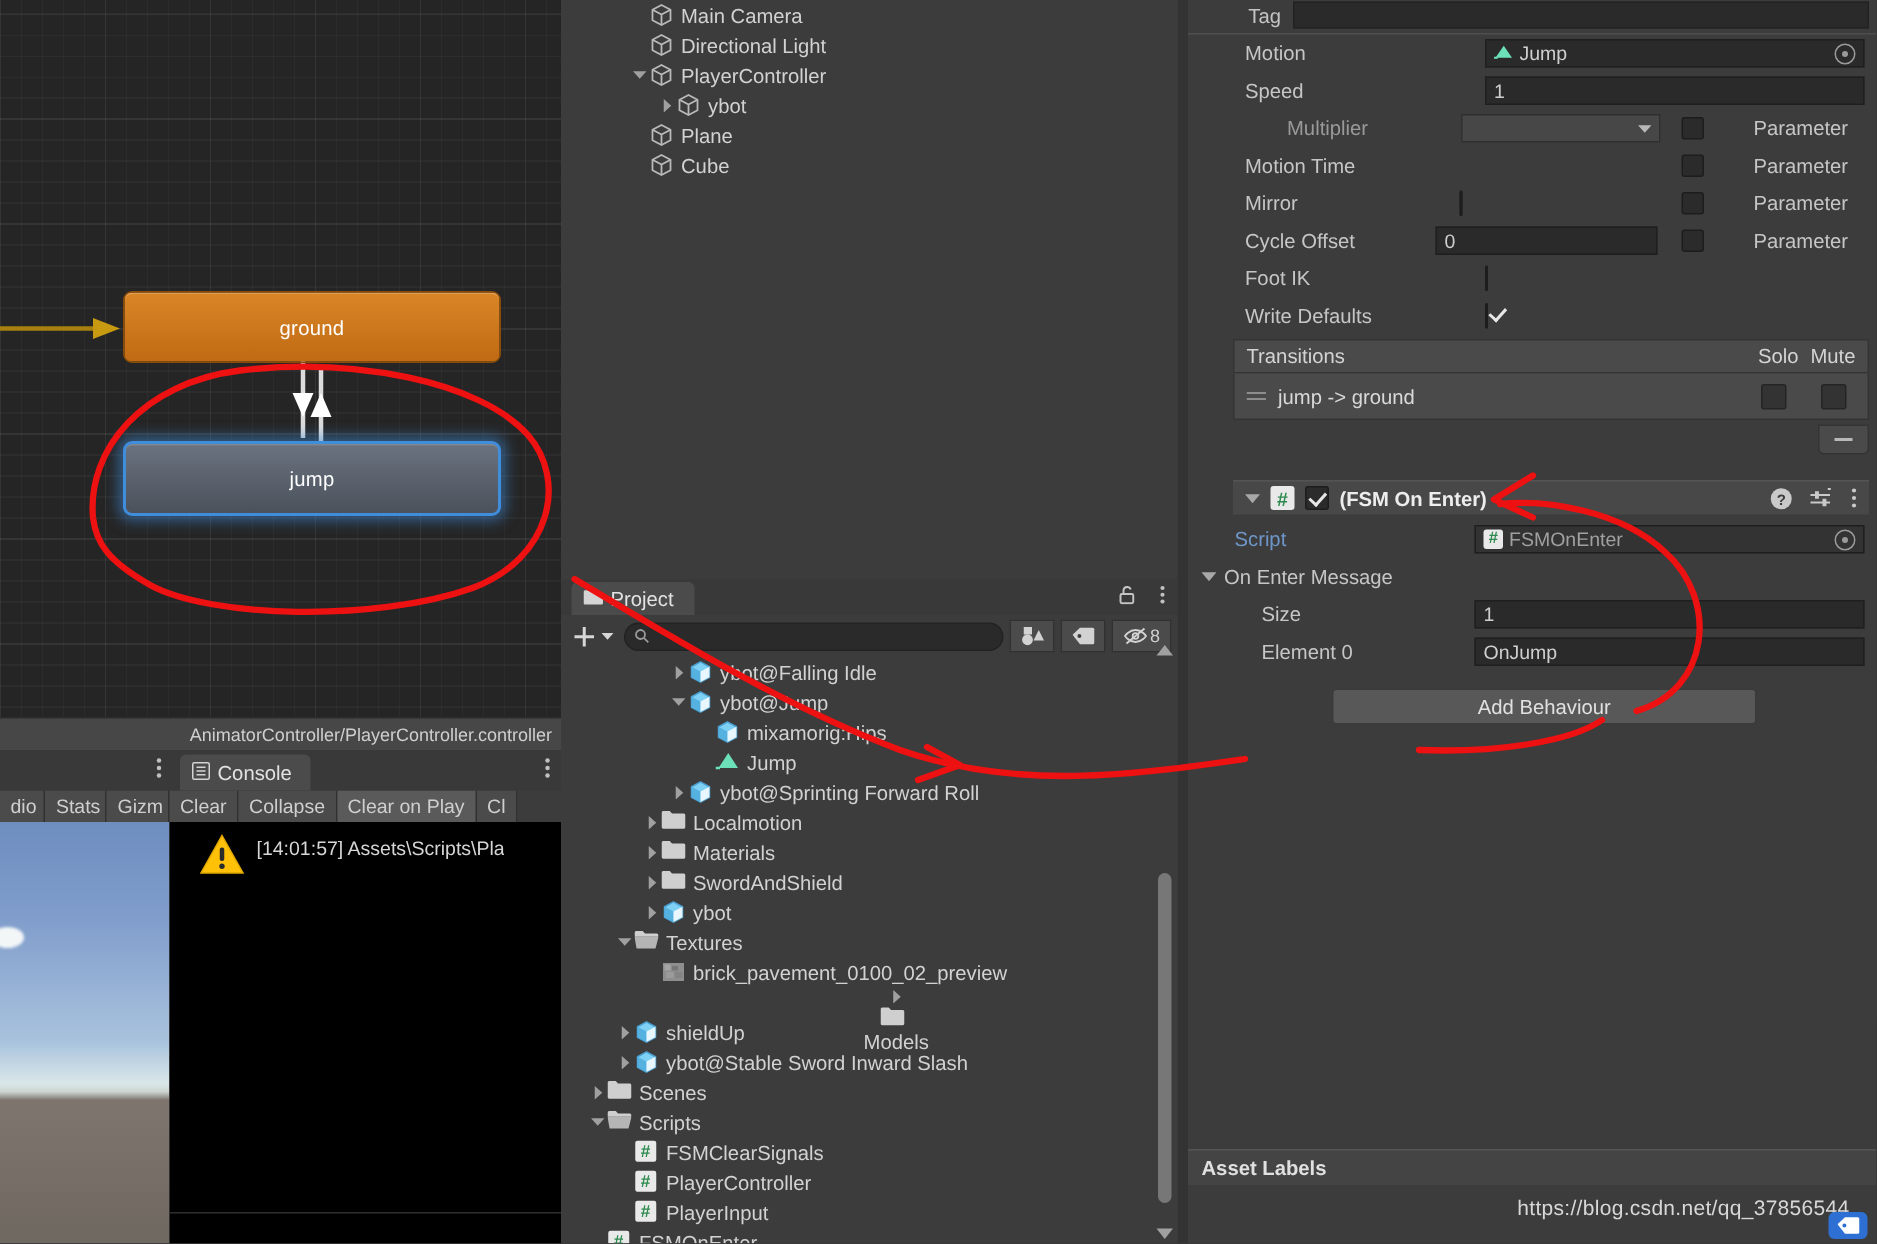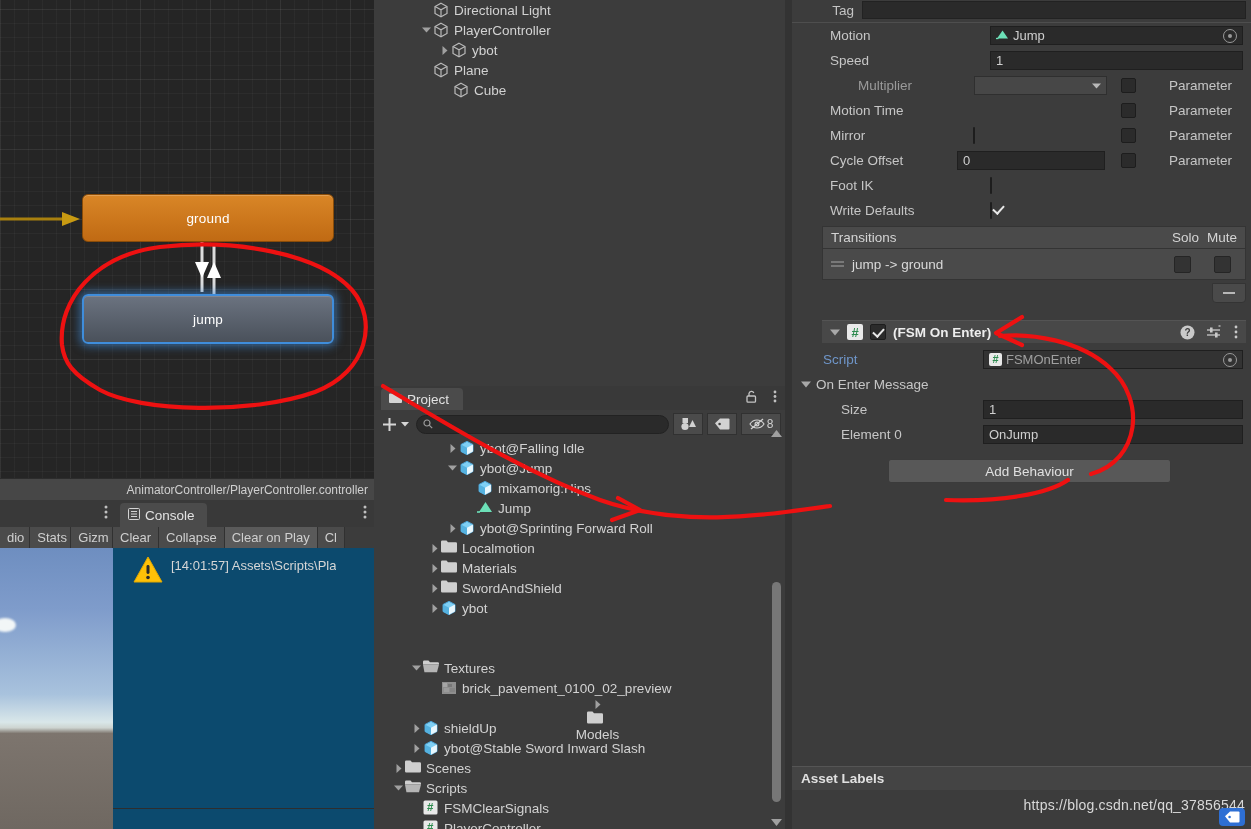--- a/index.html
+++ b/index.html
@@ -83,21 +83,21 @@
     display:flex; align-items:center; gap:5px; font-size:13.5px; color:#e2e2e2;
   }
   #con-kebab{ position:absolute; right:7px; top:5px; }
   #con-toolbar{ height:21px; display:flex; background:#3c3c3c; }
   .con-btn{
     background:#4b4b4b; border-right:1px solid #313131; color:#cfcfcf;
     font-size:13px; display:flex; align-items:center; padding:0 7px; height:21px;
     white-space:nowrap; overflow:hidden;
   }
   .con-btn.pressed{ background:#5a5a5a; }
-  #con-list{ position:absolute; left:0; top:48px; right:0; bottom:0; background:#0c4a6e; }
+  #con-list{ position:absolute; left:0; top:48px; right:0; bottom:0; background:#000000; }
   #con-entry{ display:flex; align-items:flex-start; gap:8px; padding:8px 4px 0 20px; }
   #con-msg{ font-size:13px; color:#d6d6d6; white-space:nowrap; overflow:hidden; padding-top:2px; }
   #con-divider{ position:absolute; left:0; right:0; top:260px; height:1px; background:#2e2e2e; }
 
   
   #project{ left:374px; top:386px; width:411px; height:443px; background:#3c3c3c; overflow:hidden; }
   #pj-tabbar{ height:24px; background:#393939; position:relative; }
   #pj-tab{
     position:absolute; left:7px; top:2px; height:22px; padding:0 14px 0 8px;
     background:#4b4b4b; border-radius:4px 4px 0 0;
@@ -197,21 +197,21 @@
     display:flex; align-items:center; justify-content:center;
     font-size:13.5px; color:#e0e0e0;
   }
   #asset-labels{
     position:absolute; left:7px; bottom:39px; right:0; height:24px;
     background:#444; border-top:1px solid #555;
     display:flex; align-items:center; padding-left:9px;
     font-size:13.5px; color:#e0e0e0; font-weight:bold;
   }
   #watermark{
-    position:absolute; right:6px; bottom:16px;
+    position:absolute; right:18px; bottom:16px;
     font-size:14px; color:#d8d8d8; letter-spacing:.2px;
   }
   #wm-badge{
     position:absolute; right:6px; bottom:3px; width:26px; height:18px;
     background:#2e6fd4; border-radius:4px; display:flex; align-items:center; justify-content:center;
   }
 
   
   #annot{ position:absolute; left:0; top:0; width:1251px; height:829px; pointer-events:none; }
 </style>
@@ -239,20 +239,28 @@
 </div>
 
 <div class="panel" id="hierarchy">
   <div id="hier-rows">
       <div class="h-row" style="padding-left: 46px;">
         <span class="fold"></span>
         <span class="cube-ic"><svg width="16" height="16" viewBox="0 0 16 16">
             <path d="M8 1.3l6 3.2v7L8 14.7 2 11.5v-7z" fill="none" stroke="#b9b9b9" stroke-width="1.2"></path>
             <path d="M2 4.5L8 7.7l6-3.2M8 7.7v7" fill="none" stroke="#b9b9b9" stroke-width="1.2"></path>
           </svg></span>
+        <span>Main Camera</span>
+      </div>
+      <div class="h-row" style="padding-left: 46px;">
+        <span class="fold"></span>
+        <span class="cube-ic"><svg width="16" height="16" viewBox="0 0 16 16">
+            <path d="M8 1.3l6 3.2v7L8 14.7 2 11.5v-7z" fill="none" stroke="#b9b9b9" stroke-width="1.2"></path>
+            <path d="M2 4.5L8 7.7l6-3.2M8 7.7v7" fill="none" stroke="#b9b9b9" stroke-width="1.2"></path>
+          </svg></span>
         <span>Directional Light</span>
       </div>
       <div class="h-row" style="padding-left: 46px;">
         <span class="fold">
           <svg width="9" height="6" viewBox="0 0 9 6">
             <polygon points="0,0.5 9,0.5 4.5,5.5" fill="#a0a0a0"></polygon>
           </svg>
         </span>
         <span class="cube-ic"><svg width="16" height="16" viewBox="0 0 16 16">
             <path d="M8 1.3l6 3.2v7L8 14.7 2 11.5v-7z" fill="none" stroke="#b9b9b9" stroke-width="1.2"></path>
@@ -273,21 +281,21 @@
         <span>ybot</span>
       </div>
       <div class="h-row" style="padding-left: 46px;">
         <span class="fold"></span>
         <span class="cube-ic"><svg width="16" height="16" viewBox="0 0 16 16">
             <path d="M8 1.3l6 3.2v7L8 14.7 2 11.5v-7z" fill="none" stroke="#b9b9b9" stroke-width="1.2"></path>
             <path d="M2 4.5L8 7.7l6-3.2M8 7.7v7" fill="none" stroke="#b9b9b9" stroke-width="1.2"></path>
           </svg></span>
         <span>Plane</span>
       </div>
-      <div class="h-row" style="padding-left: 66px;">
+      <div class="h-row" style="padding-left: 46px;">
         <span class="fold"></span>
         <span class="cube-ic"><svg width="16" height="16" viewBox="0 0 16 16">
             <path d="M8 1.3l6 3.2v7L8 14.7 2 11.5v-7z" fill="none" stroke="#b9b9b9" stroke-width="1.2"></path>
             <path d="M2 4.5L8 7.7l6-3.2M8 7.7v7" fill="none" stroke="#b9b9b9" stroke-width="1.2"></path>
           </svg></span>
         <span>Cube</span>
       </div>
     </div>
 </div>
 
@@ -514,21 +522,21 @@
             <polygon points="0.5,0 5.5,4.5 0.5,9" fill="#a0a0a0"></polygon>
           </svg>
         </span>
         <span class="cube-ic"><svg width="16" height="16" viewBox="0 0 16 16">
             <path d="M8 1.3l6 3.2v7L8 14.7 2 11.5v-7z" fill="#7fd0f5" stroke="#4a9fd0" stroke-width="1"></path>
             <path d="M2 4.5L8 7.7v7L2 11.5z" fill="#55b2e0"></path>
             <path d="M8 7.7l6-3.2v7L8 14.7z" fill="#ffffff" opacity=".82"></path>
           </svg></span>
         <span>ybot</span>
       </div>
-      <div class="p-row" style="padding-left: 36px; margin-top: 40px;">
+      <div class="p-row" style="padding-left: 36px;">
         <span class="fold">
           <svg width="9" height="6" viewBox="0 0 9 6">
             <polygon points="0,0.5 9,0.5 4.5,5.5" fill="#a0a0a0"></polygon>
           </svg>
         </span>
         <span class="cube-ic"><svg width="16" height="13" viewBox="0 0 16 13">
             <path d="M0 1.8A1.2 1.2 0 011.2.6h4.3l1.5 1.7H14.8A1.2 1.2 0 0116 3.5v1H0z" fill="#cfcfcf"></path>
             <path d="M0 4.6h16l-2 7.7H1.4z" fill="#b5b5b5"></path>
           </svg></span>
         <span>Textures</span>

